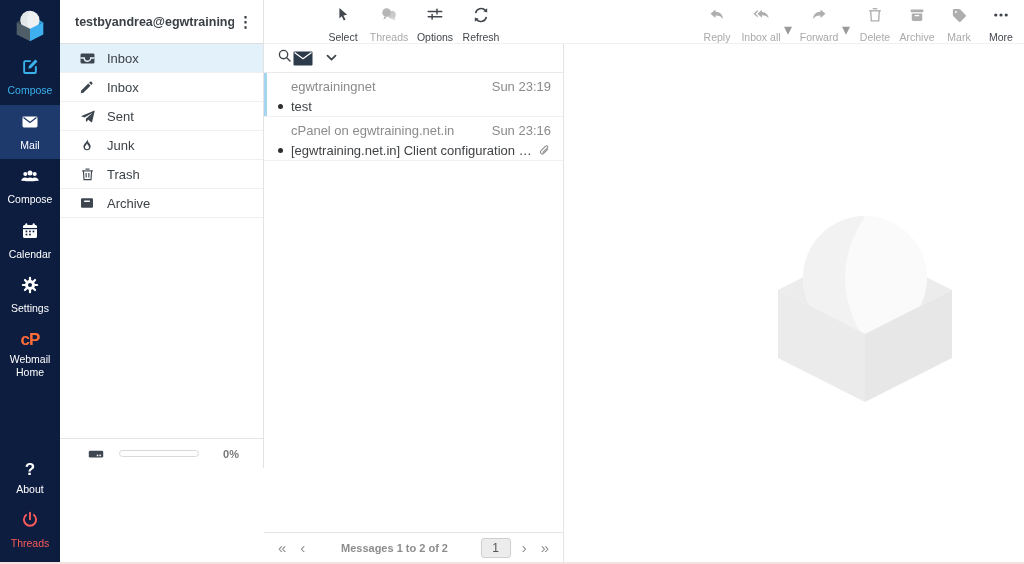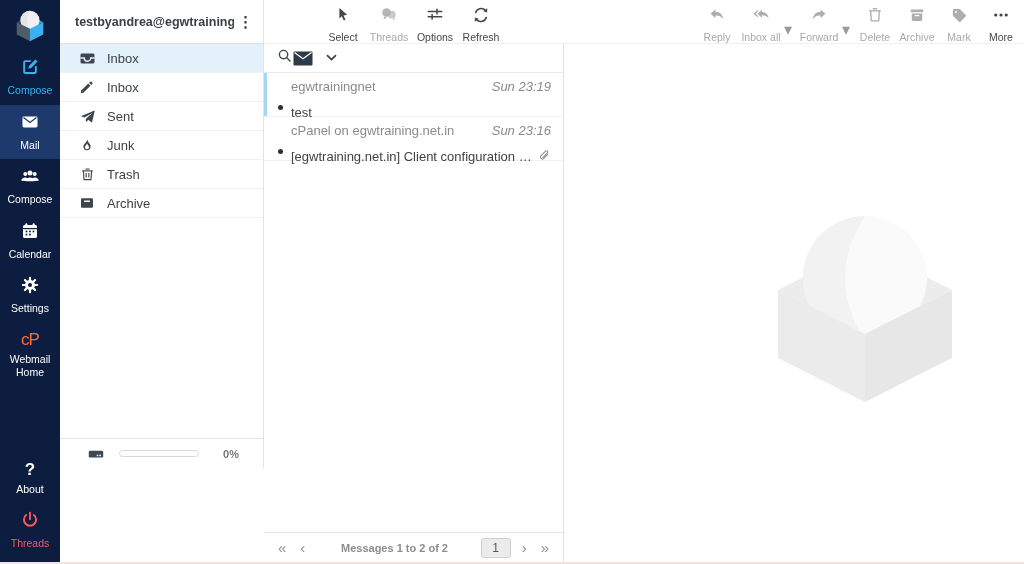--- a/index.html
+++ b/index.html
@@ -13,21 +13,21 @@
   .logo-wrap { margin-top:6px; height:40px; display:flex; align-items:center; }
   .side-item { width:100%; display:flex; flex-direction:column; align-items:center;
                padding:7px 0 8px; cursor:pointer; }
   .side-item .slbl { font-size:10.5px; color:#fff; margin-top:3px; line-height:1.2; text-align:center; }
   .side-item.compose { margin-top:4px; }
   .side-item.compose .slbl { color:#3ab2ea; }
   .side-item.selected { background:#1e3a6d; }
   .side-item.logout .slbl { color:#fa5a5a; }
   .side-spacer { flex:1; }
   .qmark { color:#fff; font-size:17px; font-weight:700; height:20px; line-height:20px; }
-  .cpglyph { color:#ff6c37; font-size:17px; font-weight:400; height:20px; line-height:20px; letter-spacing:-1px; }
+  .cpglyph { color:#ff6c37; font-size:17px; font-weight:700; height:20px; line-height:20px; letter-spacing:-1px; }
 
   
   .account-bar { position:absolute; left:60px; top:0; width:204px; height:44px; background:#fff;
                  border-bottom:1px solid #dedede; border-right:1px solid #e3e3e3;
                  display:flex; align-items:center; padding:0 6px 0 15px; }
   .account-email { flex:1; font-size:12.5px; font-weight:700; color:#3a4046; white-space:nowrap; overflow:hidden; }
   .kebab { font-size:15px; color:#3a4046; font-weight:700; padding:0 4px; cursor:pointer; }
 
   
   .toolbar { position:absolute; left:264px; top:0; width:760px; height:44px; background:#fff;
@@ -57,22 +57,22 @@
   .list-col { position:absolute; left:264px; top:44px; width:300px; height:518px; background:#fff;
               border-right:1px solid #e3e3e3; }
   .search-row { height:29px; display:flex; align-items:center; padding:0 12px 0 13px; border-bottom:1px solid #eaeaea; }
   .search-text { flex:1; margin-left:9px; font-size:13px; color:#8e8e8e; }
   .search-env { display:flex; align-items:center; cursor:pointer; }
   .search-caret { margin-left:13px; display:flex; align-items:center; cursor:pointer; }
   .msg { position:relative; height:44px; border-bottom:1px solid #f1f1f1; padding:6px 12px 0 14px; cursor:pointer; }
   .msg.focused::before { content:""; position:absolute; left:0; top:0; bottom:0; width:3px; background:#a5d5ef; }
   .mline1 { display:flex; align-items:center; font-size:13px; color:#8b8b8b; }
   .msender { flex:1; padding-left:13px; white-space:nowrap; overflow:hidden; }
-  .mdate { margin-left:17px;font-style:italic; }
-  .mline2 { display:flex; align-items:flex-start; margin-top:11px; font-size:13px; color:#404346; }
+  .mdate { margin-left:17px; }
+  .mline2 { display:flex; align-items:center; margin-top:5px; font-size:13px; color:#404346; }
   .udot { width:5px; height:5px; border-radius:50%; background:#2f2f2f; margin-right:8px; flex:none; }
   .msubject { flex:1; white-space:nowrap; overflow:hidden; text-overflow:ellipsis; }
   .clip { flex:none; margin-left:4px; display:flex; }
   .list-footer { position:absolute; left:0; bottom:0; width:100%; height:30px; border-top:1px solid #e4e4e4;
                  display:flex; align-items:center; background:#fff; padding:0 12px; }
   .pg-arrow { color:#8f8f8f; font-size:15px; line-height:1; padding:0 7px; cursor:pointer; }
   .pg-text { flex:1; text-align:center; font-size:11px; font-weight:700; color:#8d8d8d; }
   .pg-box { width:30px; height:20px; background:#ececec; border:1px solid #cfcfcf; border-radius:3px;
             display:flex; align-items:center; justify-content:center; font-size:12px; color:#555; margin:0 4px; }
 

